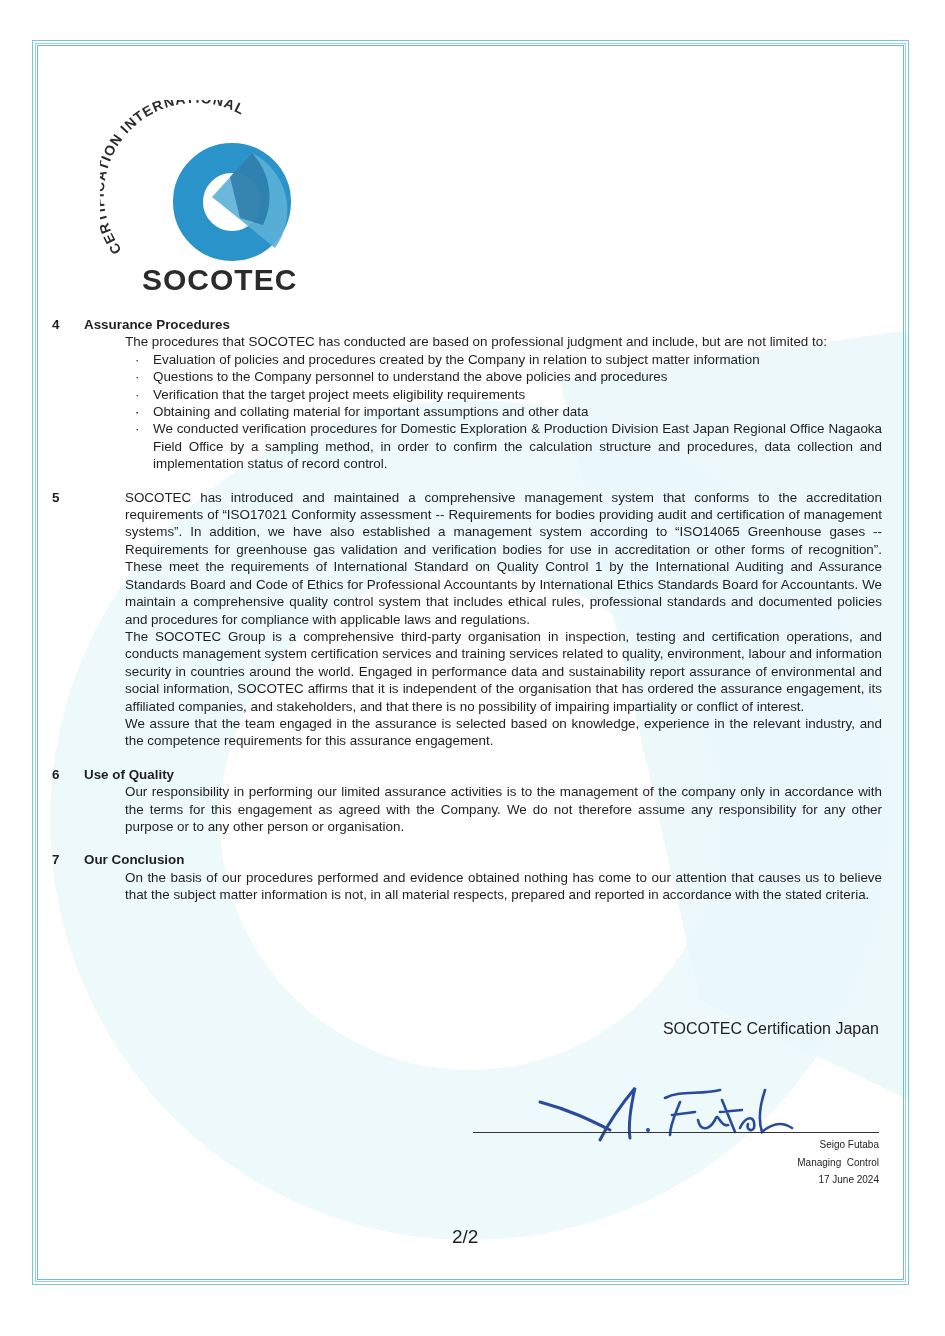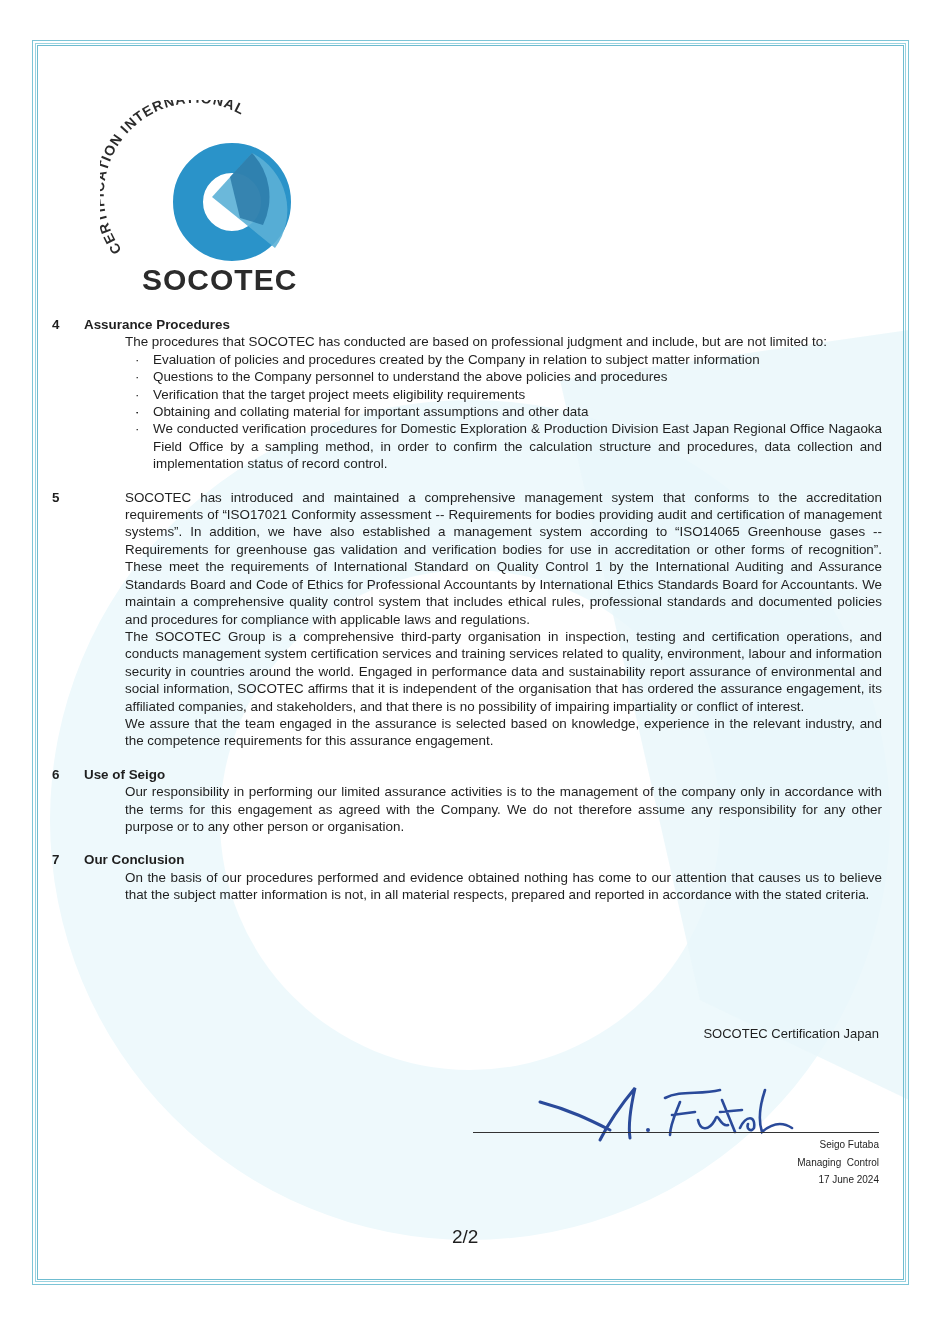--- a/index.html
+++ b/index.html
@@ -15,21 +15,21 @@
   .logo { position:absolute; left:100px; top:100px; width:220px; height:200px; }
   .content { position:absolute; left:52px; top:316px; width:830px; font-size:13.4px; line-height:17.4px; }
   .section { position:relative; margin-bottom:16px; }
   .sec-num { position:absolute; left:0; top:0; font-weight:bold; width:20px; }
   .sec-title { margin-left:32px; font-weight:bold; }
   .sec-body { margin-left:73px; text-align:justify; }
   .sec-body p { margin:0; }
   .bullets { list-style:none; margin:0; padding:0; }
   .bullets li { position:relative; padding-left:28px; text-align:justify; }
   .bullets li .dot { position:absolute; left:10px; top:0; }
-  .sign-org { position:absolute; right:66px; top:1020px; font-size:13px; text-align:left;margin-top:6px; }
+  .sign-org { position:absolute; right:66px; top:1020px; font-size:16px; text-align:left; }
   .sig-line { position:absolute; left:473px; top:1132px; width:406px; height:1px; background:#333; }
   .signature { position:absolute; left:530px; top:1080px; width:280px; height:70px; }
   .signer { position:absolute; right:66px; top:1136px; text-align:right; font-size:10px; line-height:17.5px; }
   .page-num { position:absolute; left:452px; top:1226px; font-size:19px; }
 </style>
 </head>
 <body>
 
 <svg class="watermark" viewBox="0 0 945 1336">
   <defs>
@@ -79,21 +79,21 @@
     <div class="sec-num">5</div>
     <div class="sec-body">
       <p>SOCOTEC has introduced and maintained a comprehensive management system that conforms to the accreditation requirements of “ISO17021 Conformity assessment -- Requirements for bodies providing audit and certification of management systems”. In addition, we have also established a management system according to “ISO14065 Greenhouse gases -- Requirements for greenhouse gas validation and verification bodies for use in accreditation or other forms of recognition”. These meet the requirements of International Standard on Quality Control 1 by the International Auditing and Assurance Standards Board and Code of Ethics for Professional Accountants by International Ethics Standards Board for Accountants. We maintain a comprehensive quality control system that includes ethical rules, professional standards and documented policies and procedures for compliance with applicable laws and regulations.</p>
       <p>The SOCOTEC Group is a comprehensive third-party organisation in inspection, testing and certification operations, and conducts management system certification services and training services related to quality, environment, labour and information security in countries around the world. Engaged in performance data and sustainability report assurance of environmental and social information, SOCOTEC affirms that it is independent of the organisation that has ordered the assurance engagement, its affiliated companies, and stakeholders, and that there is no possibility of impairing impartiality or conflict of interest.</p>
       <p>We assure that the team engaged in the assurance is selected based on knowledge, experience in the relevant industry, and the competence requirements for this assurance engagement.</p>
     </div>
   </div>
 
   <div class="section">
     <div class="sec-num">6</div>
-    <div class="sec-title">Use of Seigo</div>
+    <div class="sec-title">Use of Quality</div>
     <div class="sec-body">
       <p>Our responsibility in performing our limited assurance activities is to the management of the company only in accordance with the terms for this engagement as agreed with the Company. We do not therefore assume any responsibility for any other purpose or to any other person or organisation.</p>
     </div>
   </div>
 
   <div class="section">
     <div class="sec-num">7</div>
     <div class="sec-title">Our Conclusion</div>
     <div class="sec-body">
       <p>On the basis of our procedures performed and evidence obtained nothing has come to our attention that causes us to believe that the subject matter information is not, in all material respects, prepared and reported in accordance with the stated criteria.</p>

